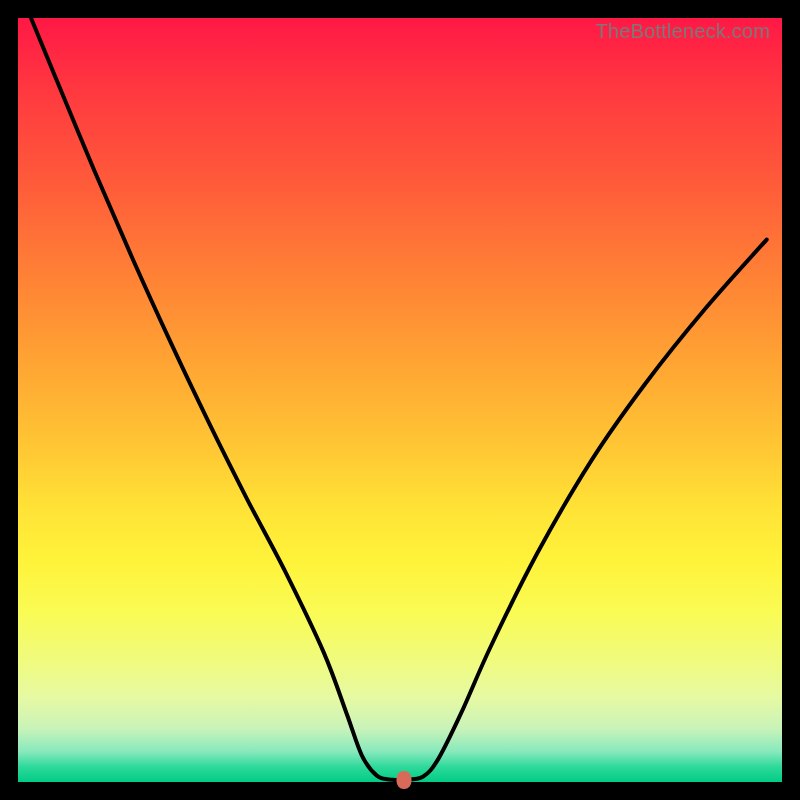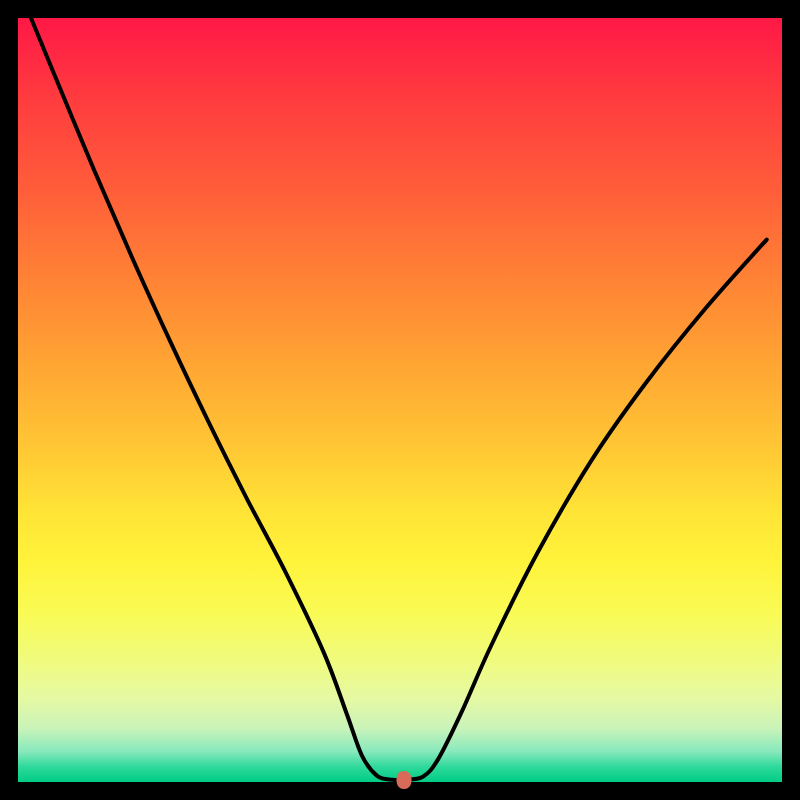--- a/index.html
+++ b/index.html
@@ -67,20 +67,21 @@
     border-radius: 7px / 8px;
     background: #d96a5a;
     transform: translate(-50%, -50%);
   }
 </style>
 </head>
 <body>
 
 <div class="frame">
   <div class="plot">
+    <div class="watermark">TheBottleneck.com</div>
 
     <svg class="curve" viewBox="0 0 764 764" preserveAspectRatio="none">
       <path fill="none" stroke="#000000" stroke-width="4" stroke-linecap="round" d="M 13.0 0.0 C 17.2 10.2, 27.6 35.7, 38.2 61.1 C 48.8 86.6, 63.7 122.9, 76.4 152.8 C 89.1 182.7, 101.9 212.0, 114.6 240.7 C 127.3 269.3, 140.1 297.3, 152.8 324.7 C 165.5 352.1, 178.3 378.8, 191.0 404.9 C 203.7 431.0, 216.5 456.5, 229.2 481.3 C 241.9 506.1, 254.7 528.4, 267.4 553.9 C 280.1 579.4, 295.4 610.6, 305.6 634.1 C 315.8 657.7, 322.2 678.0, 328.5 695.2 C 334.9 712.4, 338.7 726.8, 343.8 737.3 C 348.9 747.7, 354.0 753.8, 359.1 757.9 C 364.2 762.0, 369.9 761.1, 374.4 761.7 C 378.8 762.3, 380.7 762.2, 385.8 761.7 C 390.9 761.2, 399.2 762.1, 404.9 758.7 C 410.7 755.2, 413.8 751.6, 420.2 741.1 C 426.6 730.5, 434.2 714.3, 443.1 695.2 C 452.0 676.1, 460.9 653.2, 473.7 626.5 C 486.4 599.7, 503.0 565.4, 519.5 534.8 C 536.1 504.2, 555.2 471.1, 573.0 443.1 C 590.8 415.1, 607.4 392.2, 626.5 366.7 C 645.6 341.3, 667.2 314.5, 687.6 290.3 C 708.0 266.1, 738.5 233.0, 748.7 221.6"></path>
     </svg>
 
     <div class="marker" style="left: 385.82px; top: 761.708px; background: rgb(217, 106, 90);"></div>
   </div>
 </div>
 
 </body></html>

